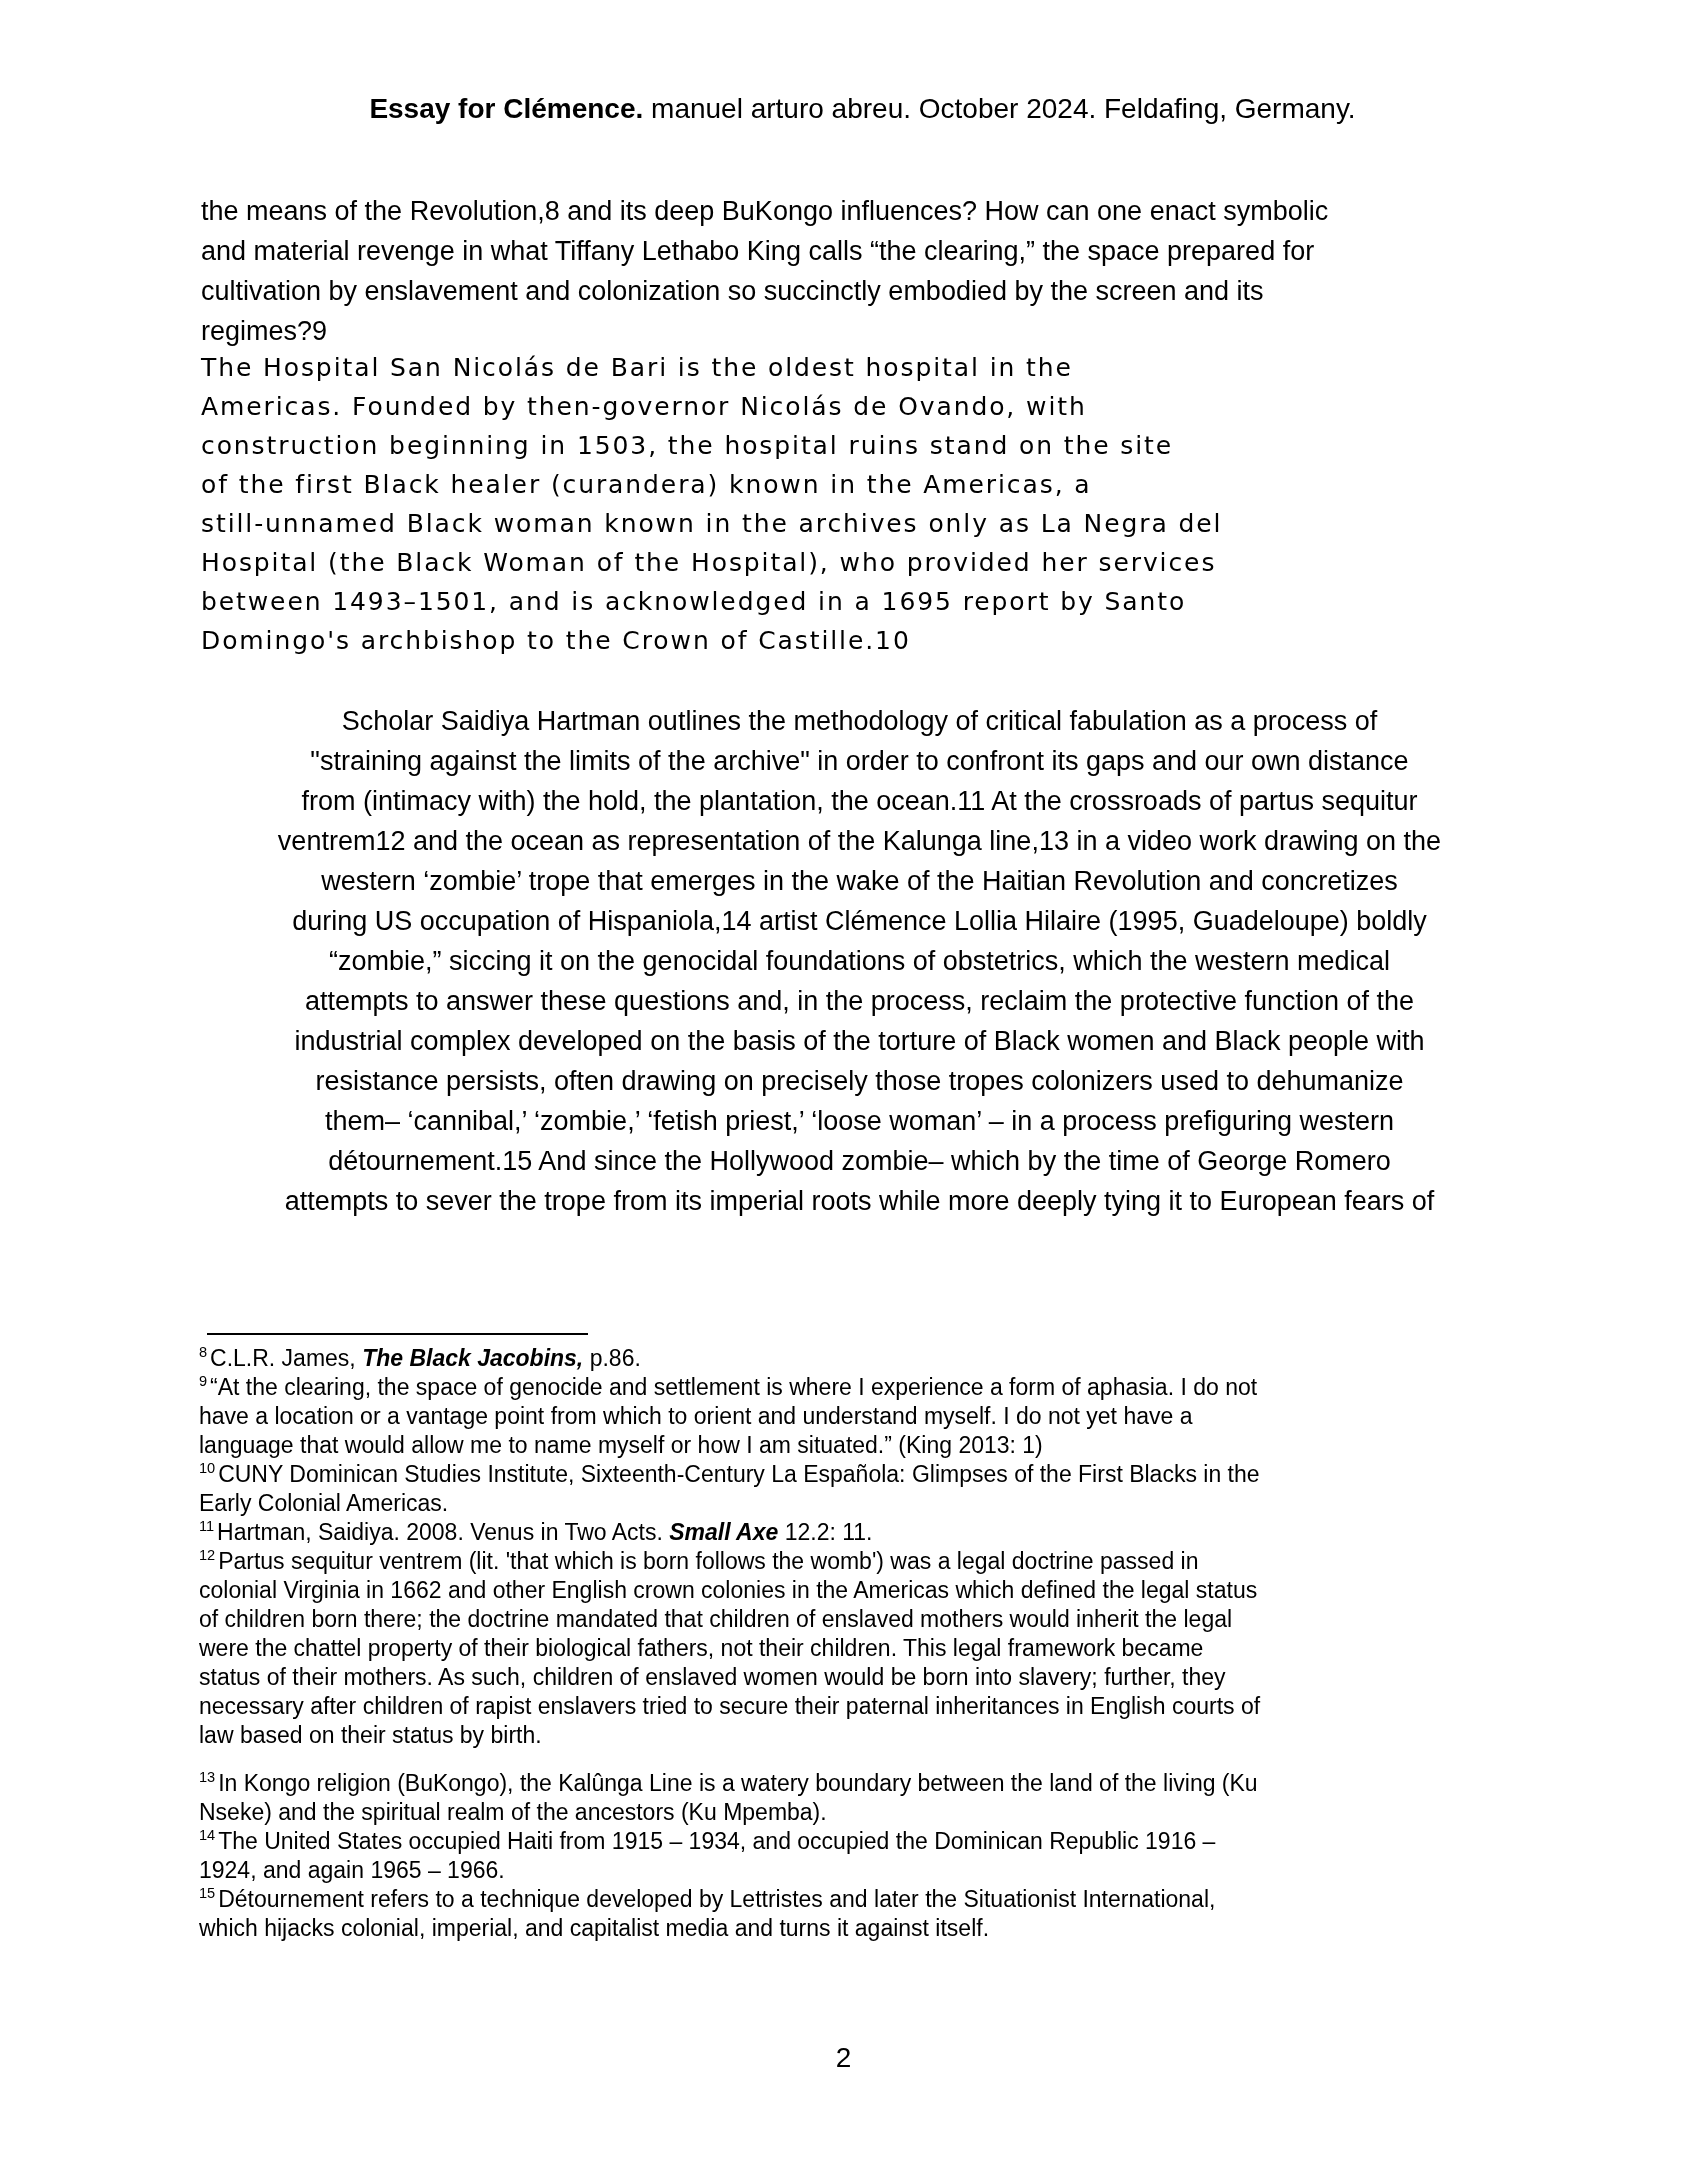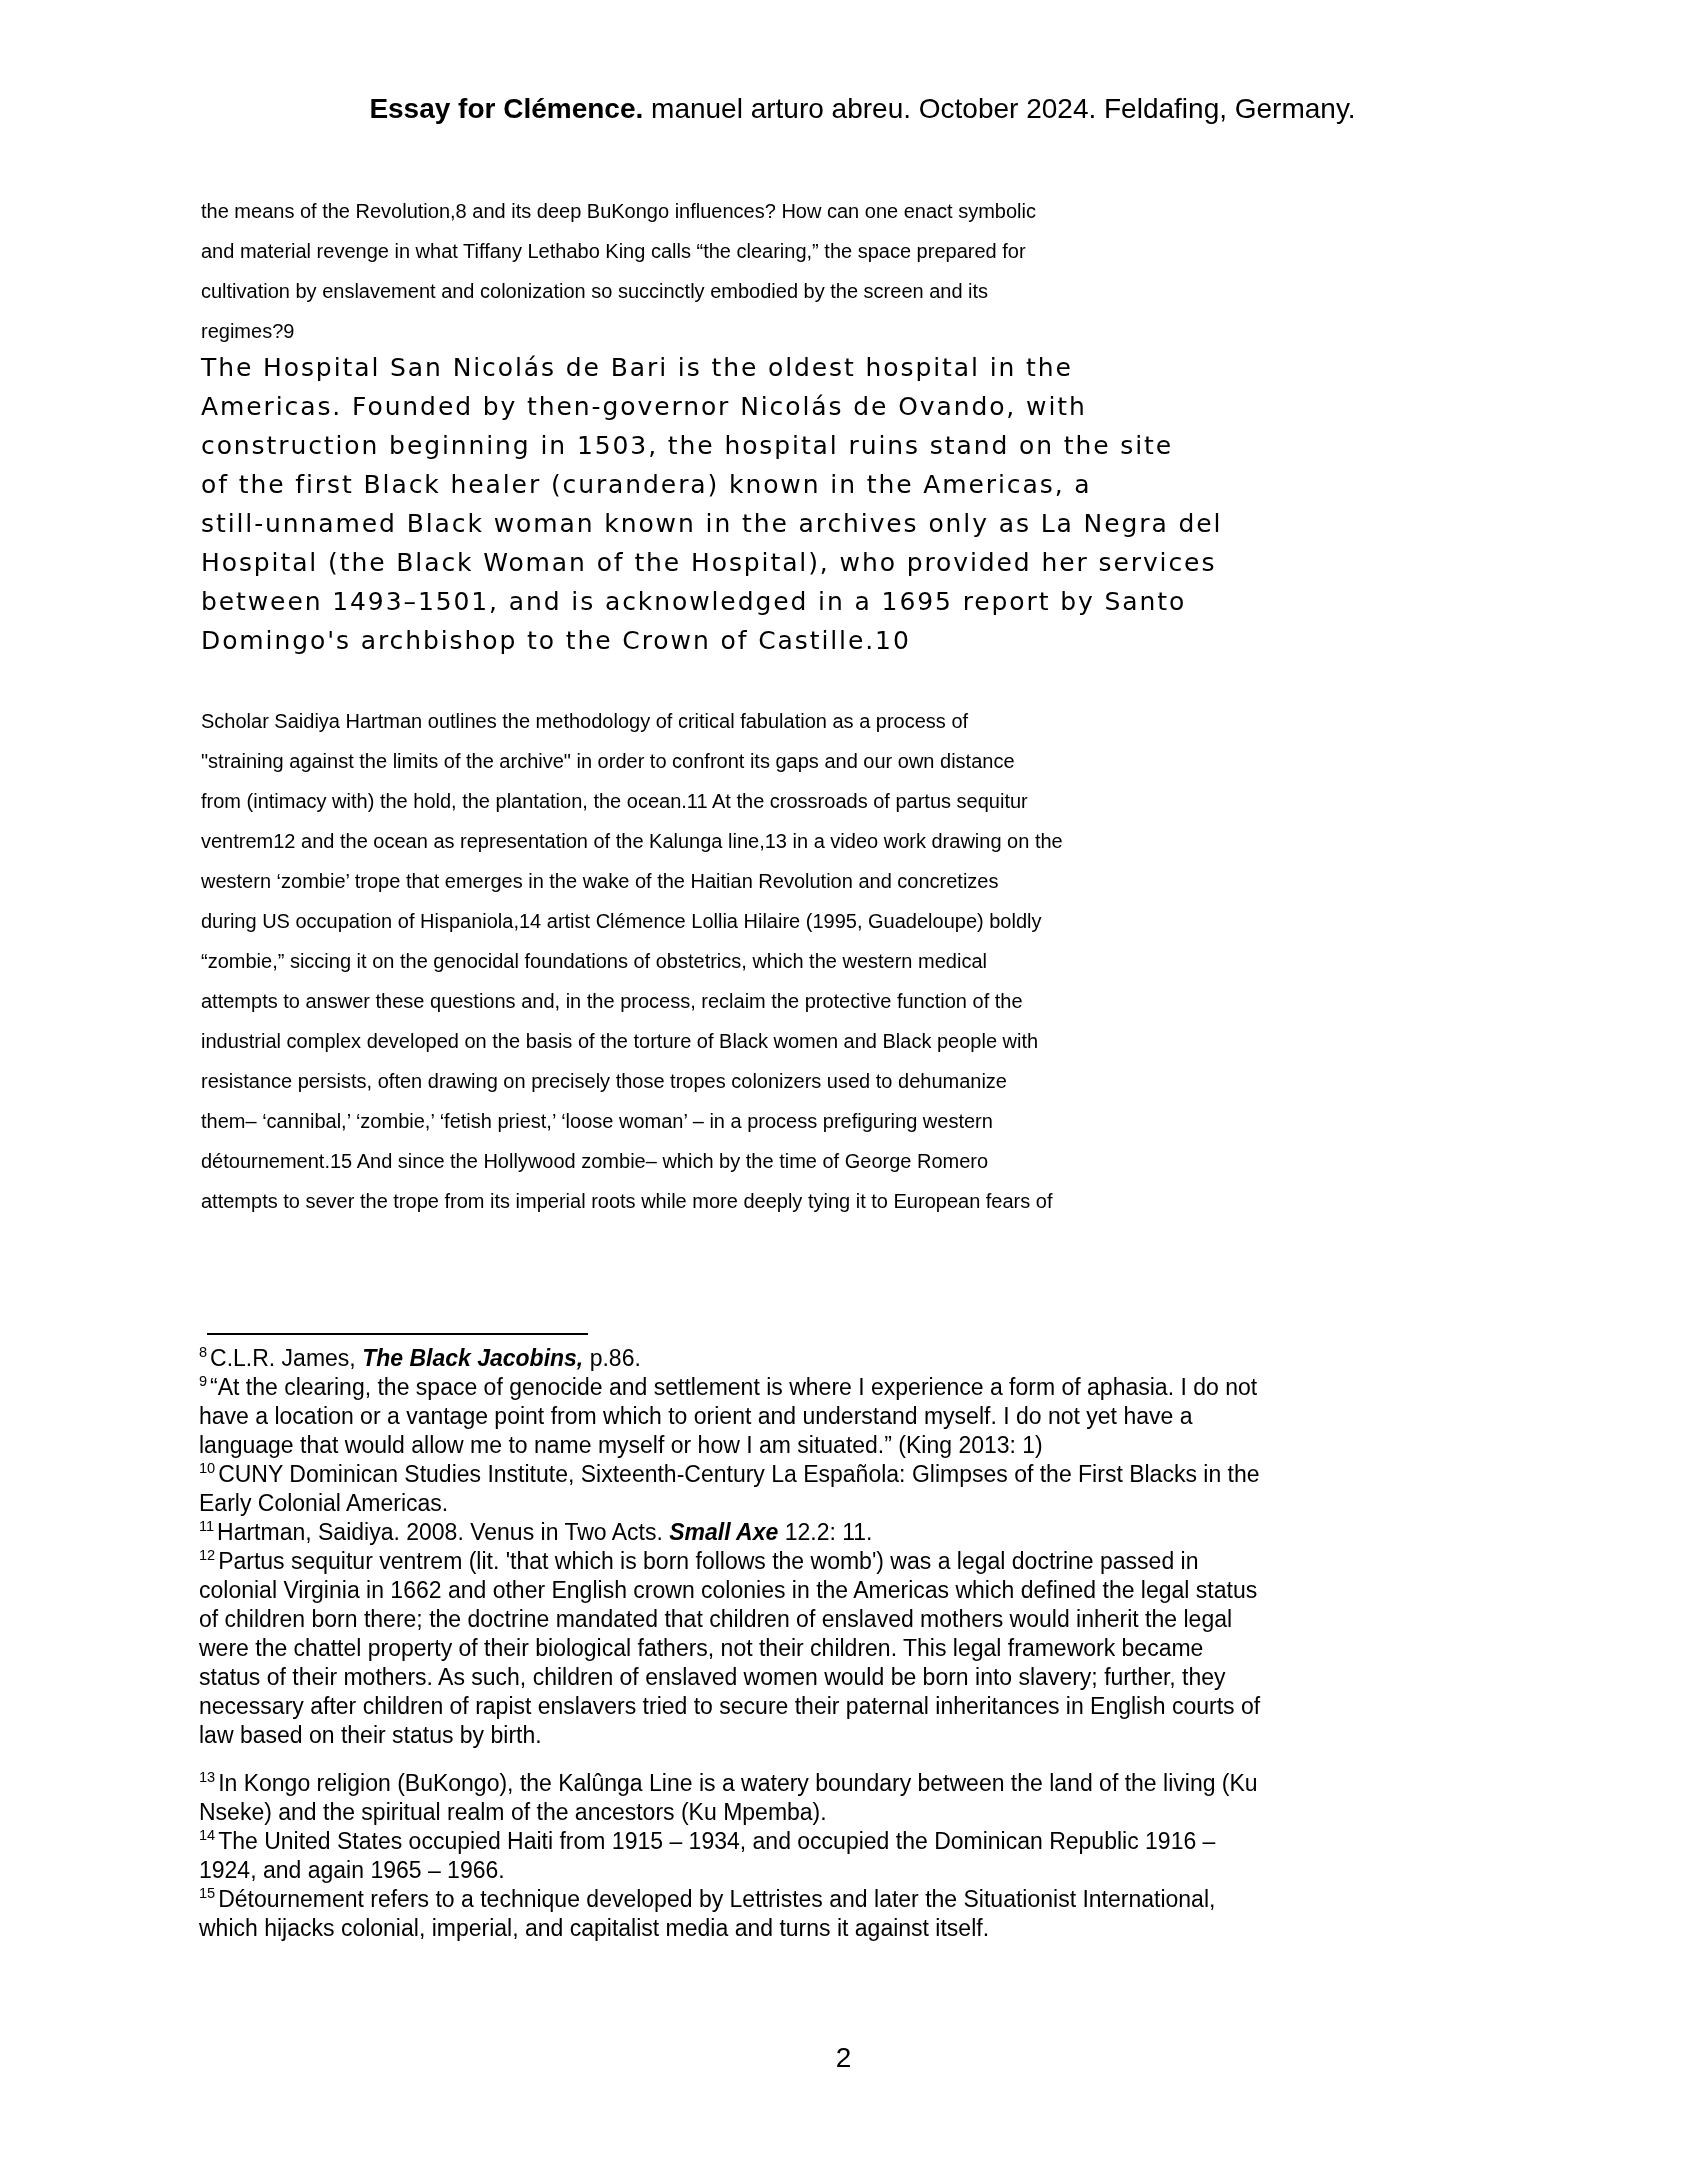--- a/index.html
+++ b/index.html
@@ -1,23 +1,23 @@
 <!DOCTYPE html>
 <html style="font-size:11.6px"><head>
 <meta charset="utf-8">
 <style>
   html, body { margin: 0; padding: 0; background: #ffffff; }
   body { width: 1687px; height: 2183px; position: relative; overflow: hidden; color: #000000; font-family: "Liberation Sans", sans-serif; }
   .page { position: absolute; left: 0; top: 0; width: 1687px; height: 2183px; background: #ffffff; }
   .header { position: absolute; top: 92px; left: 0; width: 1687px; text-align: center; font-size: 28px; line-height: 33px; white-space: nowrap; }
   .header .bold { font-weight: bold; margin-left: 38px; }
-  .body-block { position: absolute; left: 201px; width: 1317px; font-size: 20px; line-height: 40px; }
+  .body-block { position: absolute; left: 201px; width: 1317px; font-size: 27px; line-height: 40px; }
   #para1 { top: 191px; }
   #quote { top: 348px; font-family: "DejaVu Sans", sans-serif; font-size: 25px; line-height: 39px; letter-spacing: 1.9px; width: 1281px; }
-  #para2 { top: 701px; }
+  #para2 { top: 701px; text-align: center; }
   .line { display: block; white-space: nowrap; }
   .sep { position: absolute; left: 207px; top: 1333px; width: 381px; height: 1.5px; background: #000000; }
   .footnotes { position: absolute; left: 199px; top: 1344px; width: 1310px; font-size: 23px; line-height: 29px; }
   .fn { display: block; }
   .fn .line { white-space: nowrap; }
   .fn sup { font-size: 14.6px; line-height: 0; vertical-align: 9.5px; margin-right: 2.9px; }
   .fn.gap-before { margin-top: 19px; }
   .fn .bi { font-weight: bold; font-style: italic; }
   .pagenum { position: absolute; top: 2041px; left: 0; width: 1687px; text-align: center; font-size: 28px; line-height: 33px; }
 </style>

